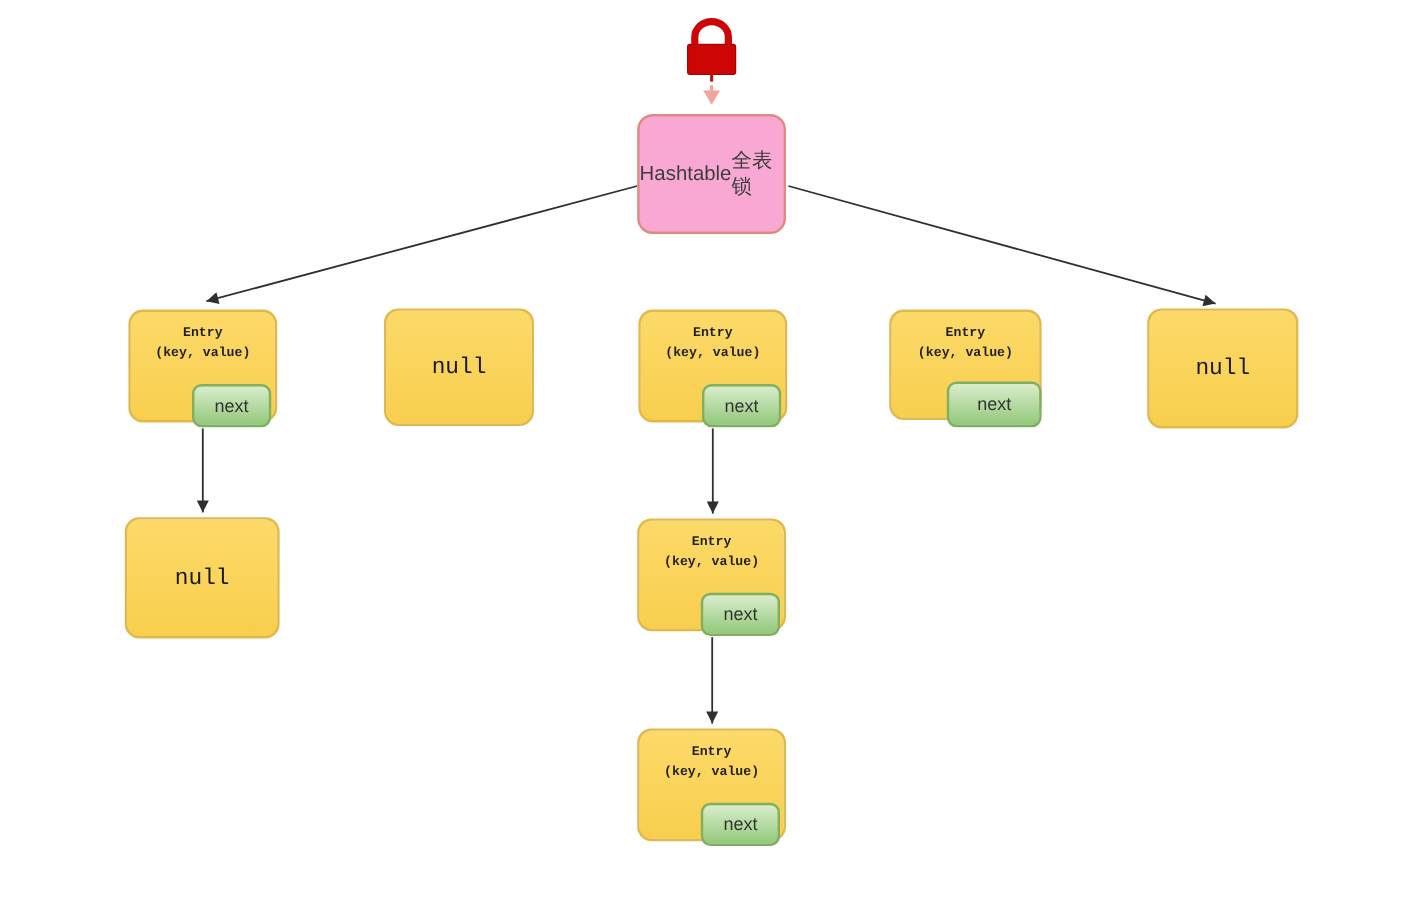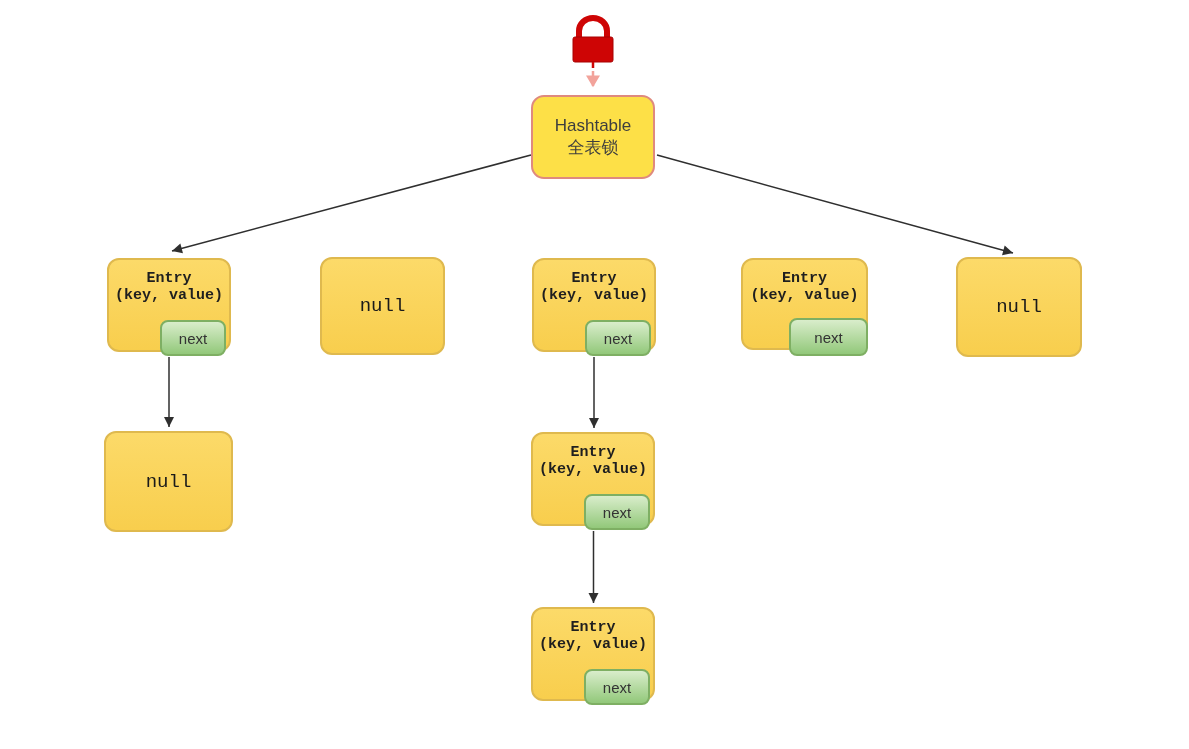--- a/index.html
+++ b/index.html
@@ -6,37 +6,37 @@
   .canvas {
     position:relative; width:1189px; height:749px; background:#ffffff;
     font-family:"Liberation Sans", sans-serif; overflow:hidden;
   }
   svg.edges { position:absolute; left:0; top:0; }
 
   .node { position:absolute; box-sizing:border-box; }
 
   
   .root-node {
-    left:531px; top:95px; width:124px; height:84px;
-    background:#fde047; border:2px solid #DF8A7E; border-radius:13px;
-    display:flex; flex-direction:column; align-items:center; justify-content:center;
+    left:531px; top:95px; width:124px; height:100px;
+    background:#f9a8d4; border:2px solid #DF8A7E; border-radius:13px;
+    display:flex; flex-direction:row; align-items:center; justify-content:center;
     color:#3E3E3E; font-size:17px; line-height:22px;
   }
 
   
   .entry-node { width:124px; height:98px; }
   .entry-yellow {
     position:absolute; left:0; top:0; right:0; height:94px;
     background:linear-gradient(#FCDA69, #F8CE4D);
     border:2px solid #DFB94E; border-radius:12px; box-sizing:border-box;
     text-align:center;
   }
   .entry-title, .entry-sub {
     font-family:"Liberation Mono","DejaVu Sans Mono", monospace;
-    font-weight:bold; font-size:15px; line-height:17px; color:#1F1F1F;
+    font-weight:bold; font-size:11px; line-height:17px; color:#1F1F1F;
     white-space:nowrap;
   }
   .entry-title { margin-top:10px; }
   .next-box {
     position:absolute; left:5px; right:5px; top:62px; height:36px;
     background:linear-gradient(#D9EDCB, #92C87A);
     border:2px solid #7EAF63; border-radius:8px; box-sizing:border-box;
     display:flex; align-items:center; justify-content:center;
     font-size:15px; color:#333333;margin-left:48px;
   }

